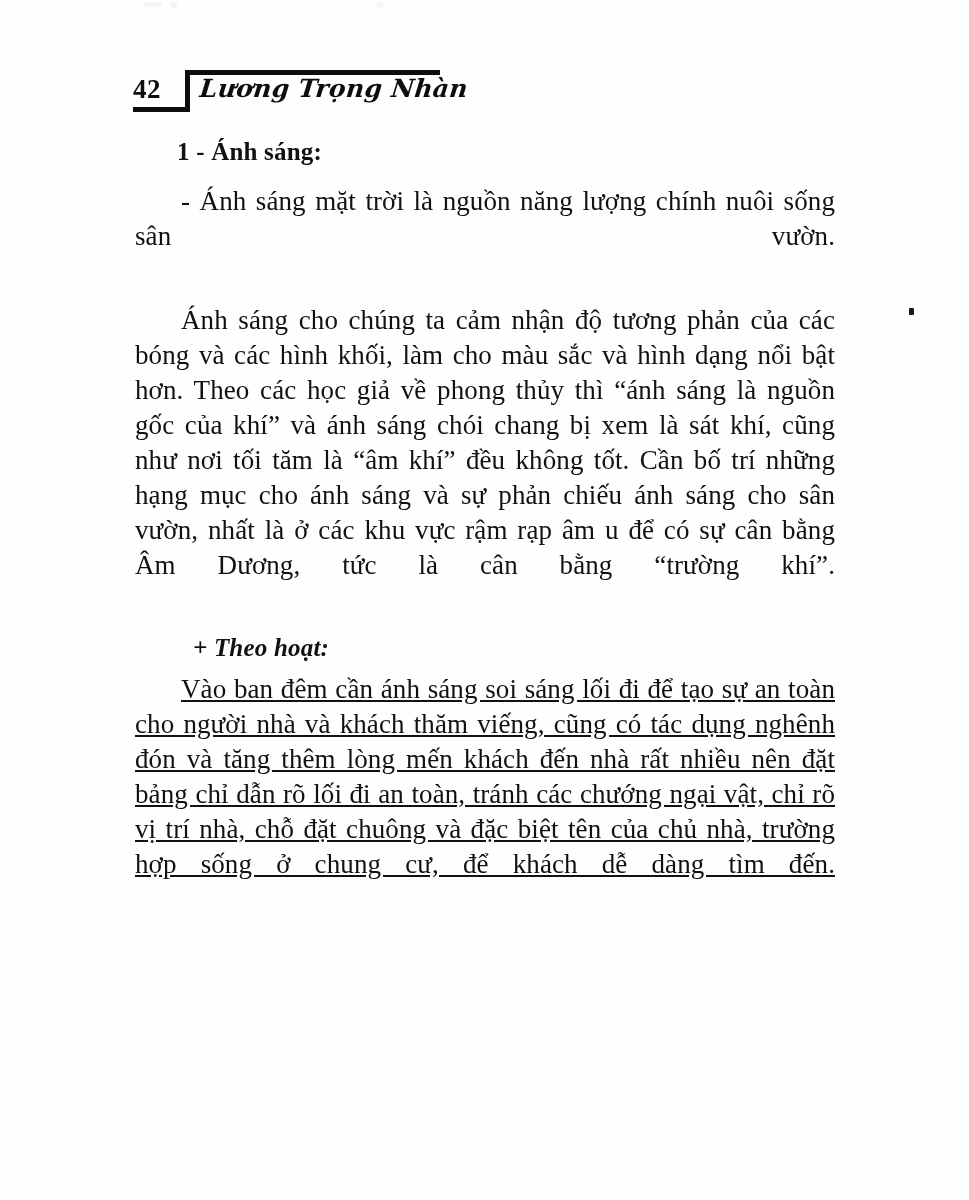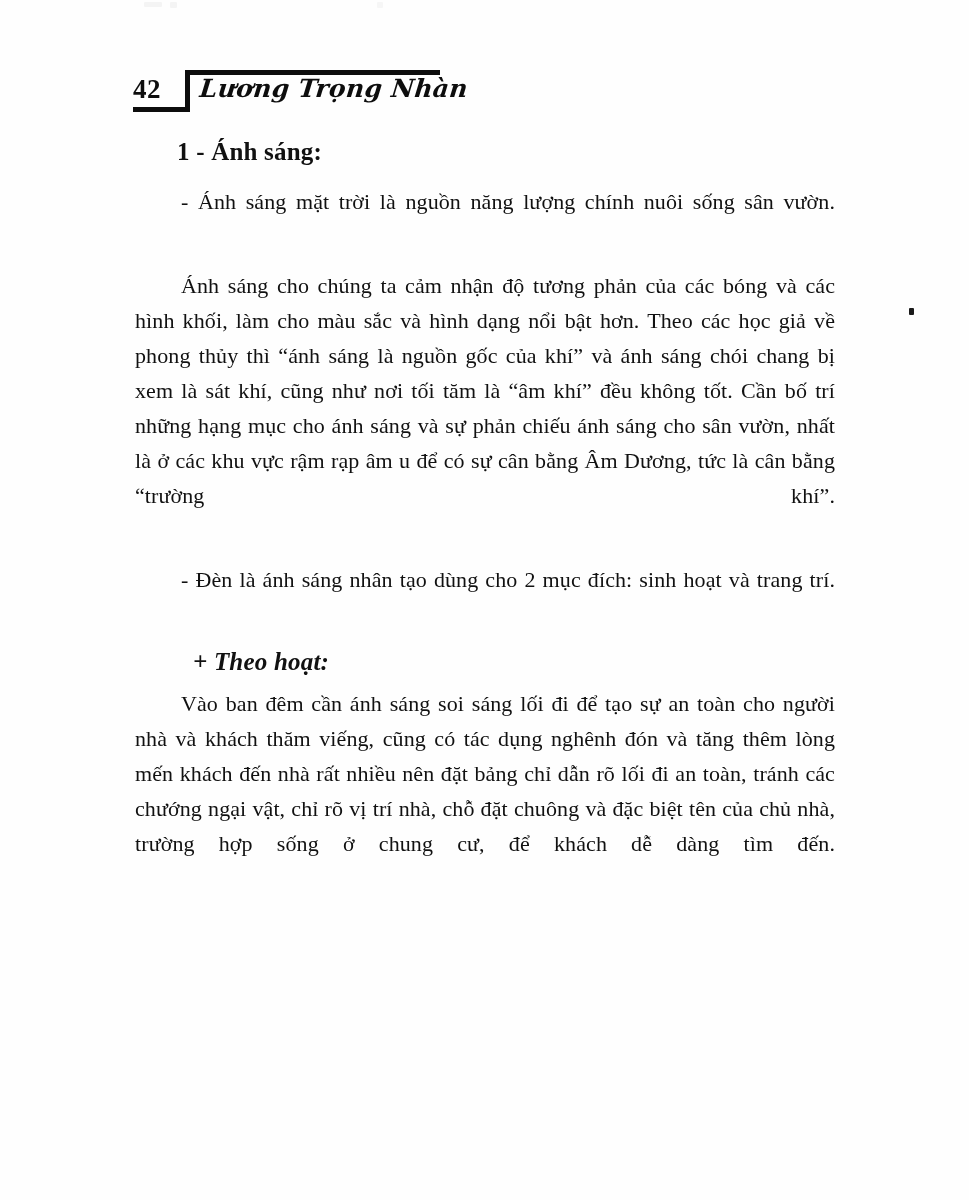--- a/index.html
+++ b/index.html
@@ -115,36 +115,37 @@
     font-size: 25px;
     font-weight: bold;
     font-style: italic;
     line-height: 1.28;
     margin: 14px 0 8px 0;
     padding-left: 58px;
     letter-spacing: 0.2px;
   }
 
   p.para {
-    font-size: 22px;
+    font-size: 27px;
     line-height: 35px;
     margin: 0 0 14px 0;
     text-align: justify;
     text-justify: inter-word;
     text-indent: 46px;
     letter-spacing: 0.1px;
     word-spacing: 0.5px;
   }
 
   p.para.tight {
     margin-bottom: 13px;
   }
 
   p.para:last-child {
     margin-bottom: 0;
+    text-decoration: underline;
   }
 
   
   p.para::after {
     content: "";
     display: inline-block;
     width: 100%;
   }
 
   
@@ -198,21 +199,20 @@
     <div class="head-rule"></div>
     <div class="author-script">Lương Trọng Nhàn</div>
   </div>
 
   <div class="body-col">
 
     <h2 class="heading-1">1 - Ánh sáng:</h2>
 
     <p class="para">- Ánh sáng mặt trời là nguồn năng lượng chính nuôi sống sân vườn.</p>
     <p class="para">Ánh sáng cho chúng ta cảm nhận độ tương phản của các bóng và các hình khối, làm cho màu sắc và hình dạng nổi bật hơn. Theo các học giả về phong thủy thì  “ánh sáng là nguồn gốc của khí” và ánh sáng chói  chang bị xem là sát khí, cũng như nơi tối tăm là “âm khí” đều không tốt. Cần bố trí những hạng mục cho ánh sáng và sự  phản chiếu ánh sáng cho sân vườn, nhất là ở các khu vực rậm rạp âm u để có sự cân bằng Âm Dương, tức là cân bằng “trường khí”.</p>
-    <p class="para tight">- Đèn là ánh sáng nhân tạo dùng cho 2 mục đích: sinh hoạt và trang trí.</p>
 
     <h3 class="heading-2">+ Theo hoạt:</h3>
 
     <p class="para">Vào ban đêm cần ánh sáng soi sáng lối đi để tạo sự an toàn cho người nhà và khách thăm viếng, cũng có tác dụng nghênh đón và tăng thêm lòng mến khách đến nhà rất nhiều nên đặt bảng chỉ dẫn rõ lối đi an toàn, tránh các chướng ngại vật, chỉ rõ vị trí nhà, chỗ đặt chuông và đặc biệt tên của chủ nhà, trường hợp sống ở chung cư, để khách dễ dàng tìm đến.</p>
 
   </div>
 
   <div class="speck speck-right"></div>
   <div class="speck speck-top-a"></div>
   <div class="speck speck-top-b"></div>

